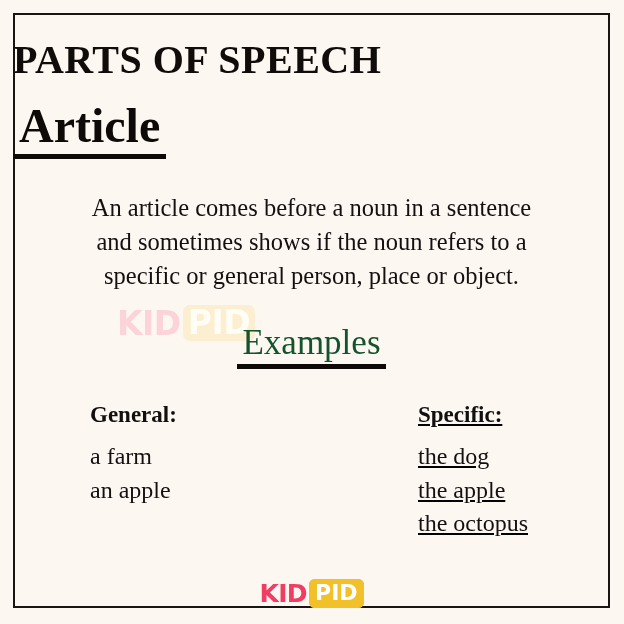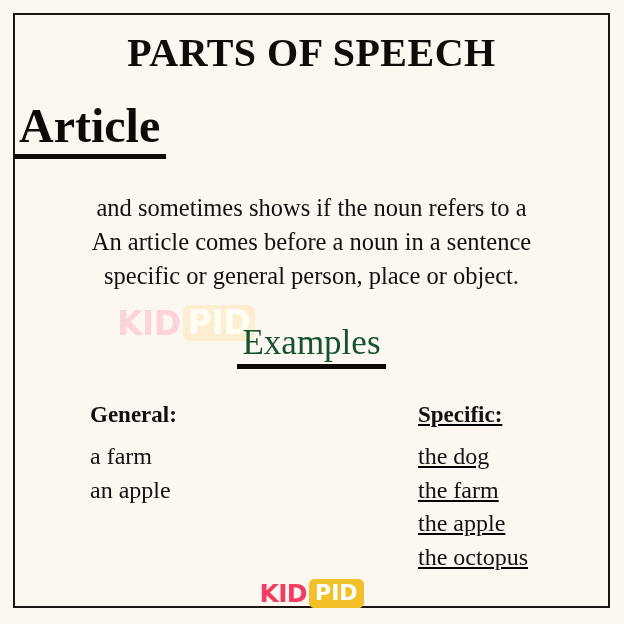--- a/index.html
+++ b/index.html
@@ -42,23 +42,22 @@
     top: 13px;
     width: 597px;
     height: 595px;
     box-sizing: border-box;
   }
 
   
   .main-title {
     position: absolute;
     left: 0;
-    top: 20px;
-    width: 100%;
-    text-align: center;
+    top: 27px;
+    width: 100%;
     font-size: 40px;
     font-weight: bold;
     letter-spacing: 0.5px;
     color: #100c0a;
     line-height: 1;
   }
 
   
   .subtitle-wrap {
     position: absolute;
@@ -217,22 +216,22 @@
 
   <div class="content">
 
     <div class="main-title">PARTS OF SPEECH</div>
 
     <div class="subtitle-wrap">
       <span class="subtitle">Article</span>
     </div>
 
     <div class="description">
+      <span class="line">An article comes before a noun in a sentence</span>
       <span class="line">and sometimes shows if the noun refers to a</span>
-      <span class="line">An article comes before a noun in a sentence</span>
       <span class="line">specific or general person, place or object.</span>
     </div>
 
     <div class="watermark">
       <span class="wm-kid">KID</span>
       <span class="wm-pid">PID</span>
     </div>
 
     <div class="examples-wrap">
       <span class="examples-heading">Examples</span>
@@ -245,21 +244,20 @@
         <ul class="col-list">
           <li>a farm</li>
           <li>an apple</li>
         </ul>
       </div>
 
       <div class="col col-specific">
         <div class="col-title">Specific:</div>
         <ul class="col-list">
           <li>the dog</li>
-          <li>the farm</li>
           <li>the apple</li>
           <li>the octopus</li>
         </ul>
       </div>
 
     </div>
 
     <div class="footer-logo">
       <div class="logo-inner">
         <span class="logo-kid">KID</span>

